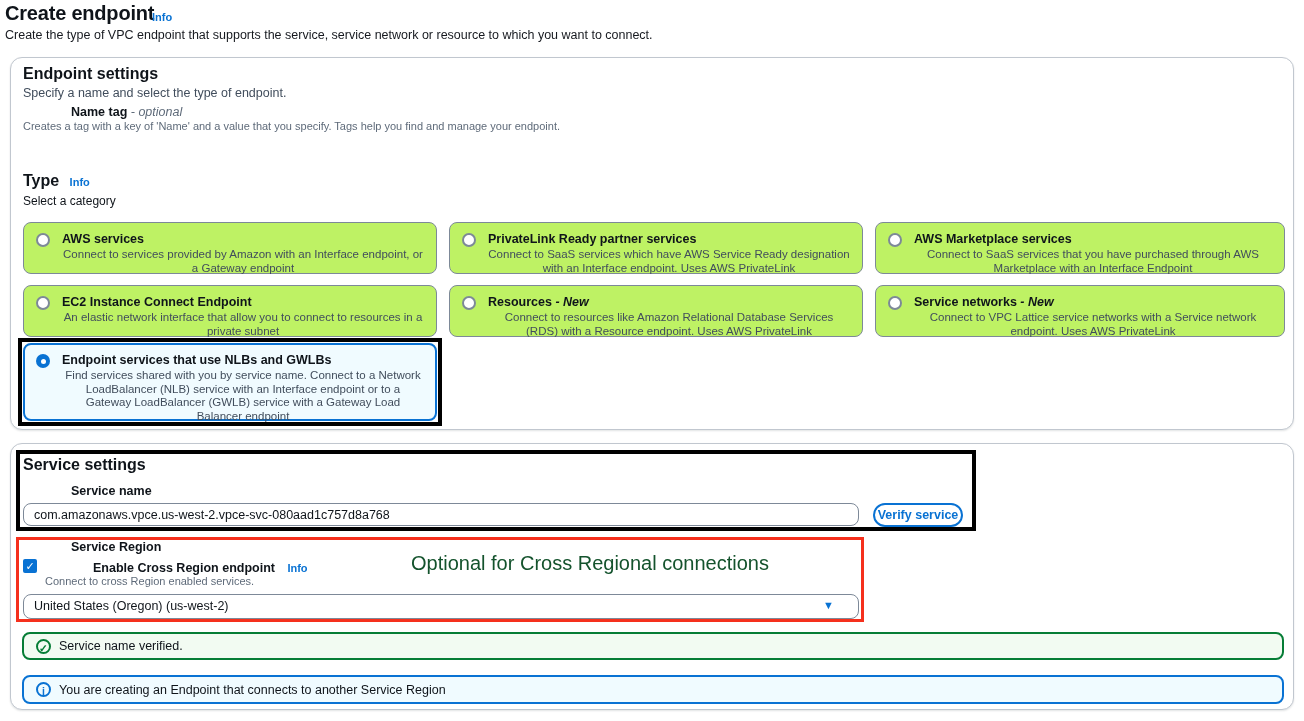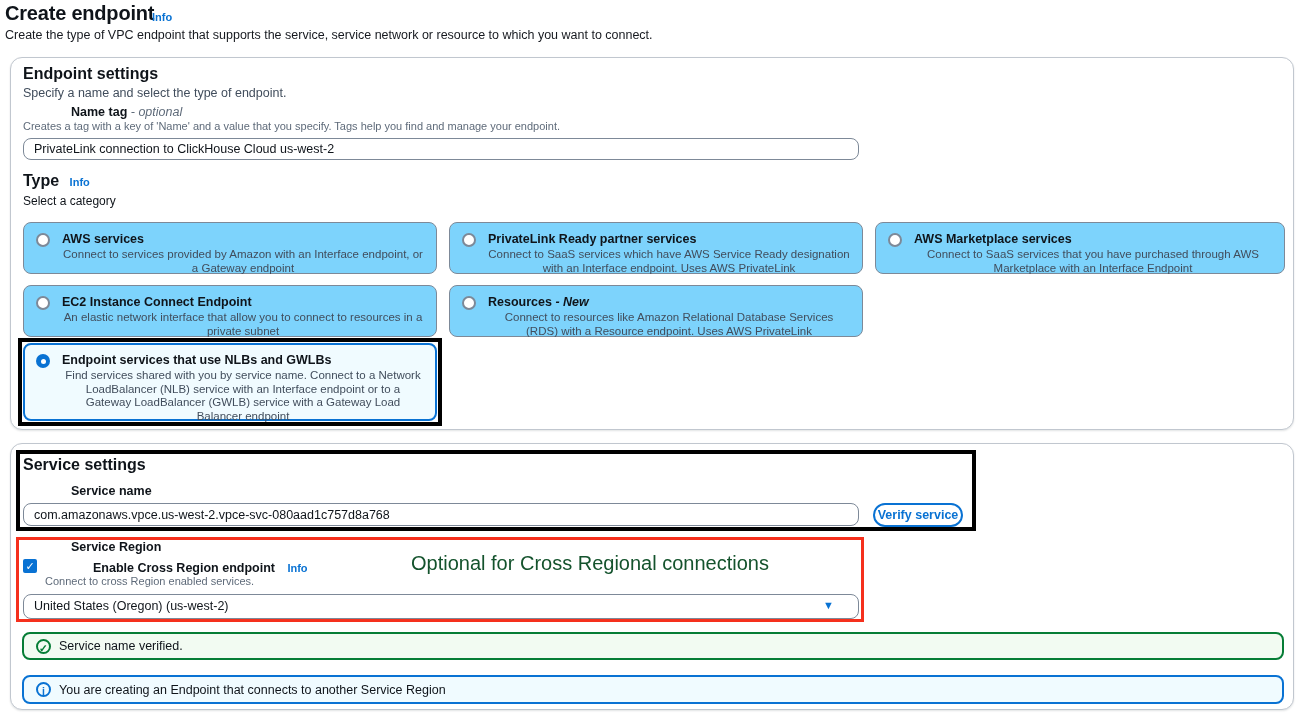--- a/index.html
+++ b/index.html
@@ -22,21 +22,21 @@
   .section-sub { font-size:12.5px; color:#414d5c; }
 
   .field-label { font-size:12.5px; font-weight:700;padding-left:48px; }
   .optional { font-style:italic; font-weight:400; color:#5f6b7a; }
   .helper { font-size:11px; color:#5f6b7a; }
 
   .text-input { border:1px solid #7d8998; border-radius:8px; background:#fff;
     font-size:12.5px; color:#0f141a; padding:0 10px; font-family:"Liberation Sans",sans-serif; }
 
   
-  .tile { position:absolute; border:1px solid #7d8998; border-radius:8px; background:#7dd3fc;
+  .tile { position:absolute; border:1px solid #7d8998; border-radius:8px; background:#bef264;
     padding:8px 12px 8px 38px; cursor:pointer; }
   .tile .radio { position:absolute; left:12px; top:10px; width:14px; height:14px;
     border:2px solid #7d8998; border-radius:50%; background:#fff; }
   .tile-title { font-size:12.5px; font-weight:700; line-height:16px; }
   .tile-new { font-style:italic; }
   .tile-desc { font-size:11.5px; color:#414d5c; line-height:13.5px; margin-top:1px;text-align:center; }
   .tile.selected { border:2px solid #0972d3; background:#f0fbff; padding:7px 11px 7px 37px; }
   .tile.selected .radio { border:none; background:#0972d3; left:11px; top:9px; }
   .tile.selected .radio::after { content:""; position:absolute; left:4.5px; top:4.5px;
     width:5px; height:5px; border-radius:50%; background:#fff; }
@@ -79,21 +79,20 @@
 
 <div class="card" id="card-endpoint">
   <div class="abs card-heading" style="left:12px;top:7px;">Endpoint settings</div>
   <div class="abs section-sub" style="left:12px;top:28px;">Specify a name and select the type of endpoint.</div>
 
   <div class="abs field-label" style="left:12px;top:47px;">
     <span>Name tag</span>
     <span class="optional">- optional</span>
   </div>
   <div class="abs helper" style="left:12px;top:62px;">Creates a tag with a key of 'Name' and a value that you specify. Tags help you find and manage your endpoint.</div>
-  <input class="abs text-input" style="left: 12px; top: 80px; width: 836px; height: 22px;" value="PrivateLink connection to ClickHouse Cloud us-west-2">
 
   <div class="abs" style="left:12px;top:114px;">
     <span class="card-heading">Type</span>
     <span class="info-link" style="margin-left:6px;">Info</span>
   </div>
   <div class="abs" style="left:12px;top:136px;font-size:12px;">Select a category</div>
 
   <div class="tile" style="left:12px;top:164px;width:414px;height:52px;">
     <span class="radio"></span>
     <div class="tile-title"><span>AWS services</span></div>
@@ -115,20 +114,28 @@
     <div class="tile-title"><span>EC2 Instance Connect Endpoint</span></div>
     <div class="tile-desc">An elastic network interface that allow you to connect to resources in a private subnet</div>
   </div>
   <div class="tile" style="left:438px;top:227px;width:414px;height:52px;">
     <span class="radio"></span>
     <div class="tile-title">
       <span>Resources</span>
       <span class="tile-new">- New</span>
     </div>
     <div class="tile-desc">Connect to resources like Amazon Relational Database Services (RDS) with a Resource endpoint. Uses AWS PrivateLink</div>
+  </div>
+  <div class="tile" style="left:864px;top:227px;width:410px;height:52px;">
+    <span class="radio"></span>
+    <div class="tile-title">
+      <span>Service networks</span>
+      <span class="tile-new">- New</span>
+    </div>
+    <div class="tile-desc">Connect to VPC Lattice service networks with a Service network endpoint. Uses AWS PrivateLink</div>
   </div>
 
   <div class="anno-black" style="left:7px;top:280px;width:424px;height:88px;"></div>
   <div class="tile selected" style="left:12px;top:285px;width:414px;height:78px;">
     <span class="radio"></span>
     <div class="tile-title"><span>Endpoint services that use NLBs and GWLBs</span></div>
     <div class="tile-desc">Find services shared with you by service name. Connect to a Network LoadBalancer (NLB) service with an Interface endpoint or to a Gateway LoadBalancer (GWLB) service with a Gateway Load Balancer endpoint</div>
   </div>
 </div>
 

